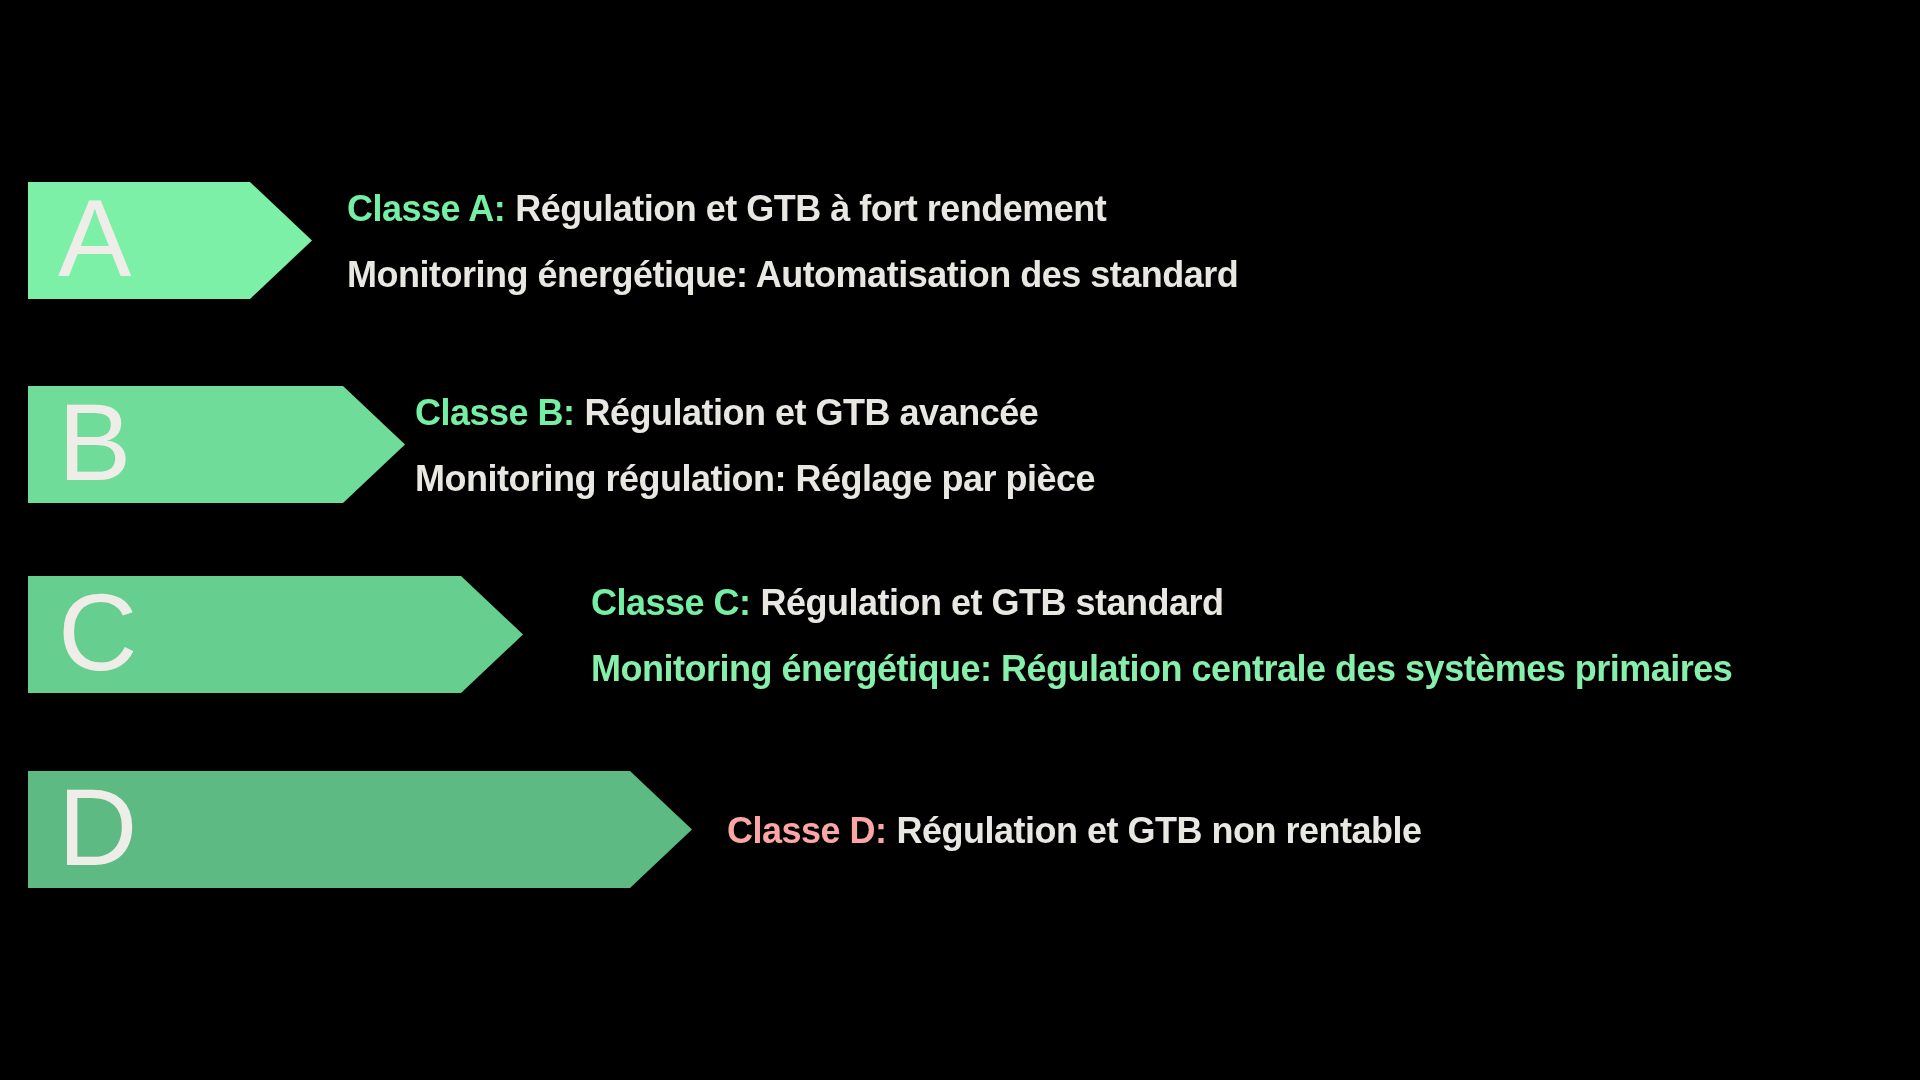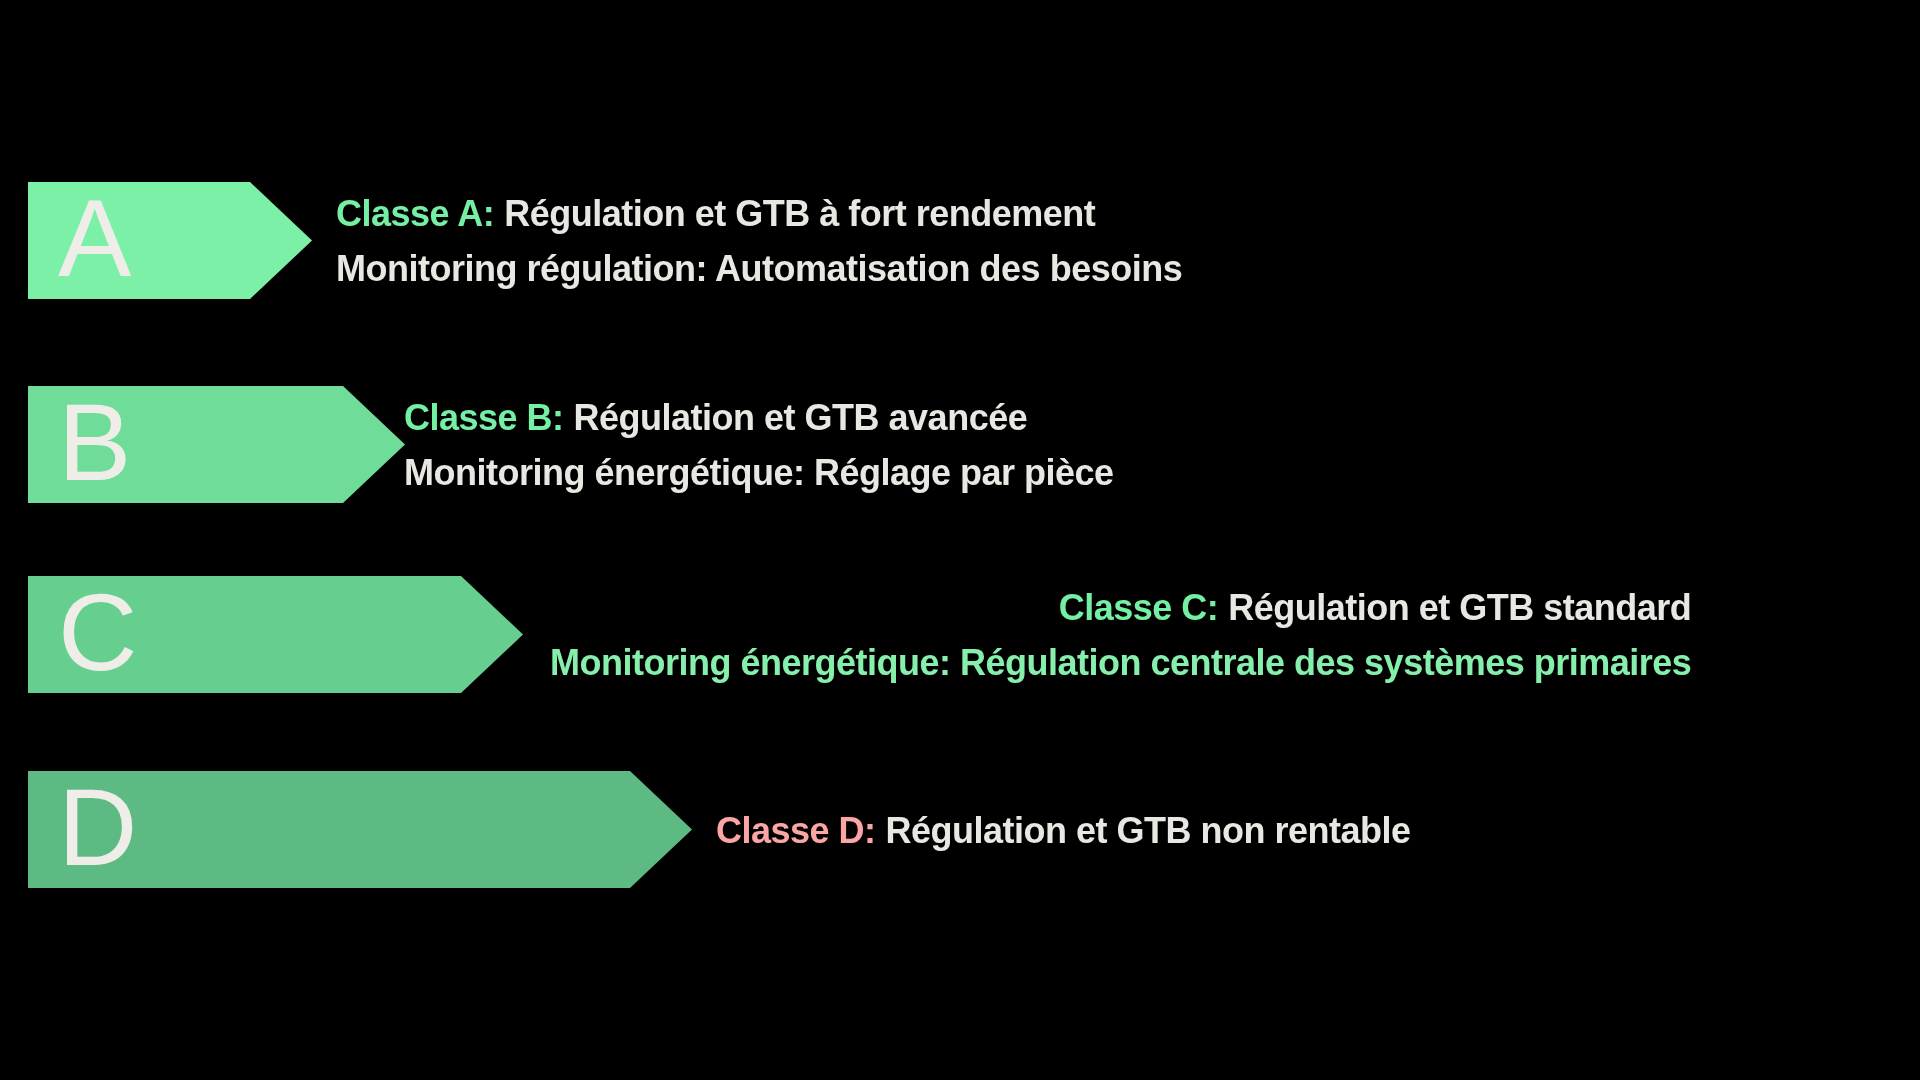--- a/index.html
+++ b/index.html
@@ -52,25 +52,25 @@
   }
 
   .desc {
     position: absolute;
     top: 50%;
     transform: translateY(-50%);
     white-space: nowrap;
   }
   .row-a .desc { left: 336px; }
   .row-b .desc { left: 404px; }
-  .row-c .desc { left: 550px; text-align: right; }
+  .row-c .desc { left: 580px; }
   .row-d .desc { left: 716px; }
 
   .desc p {
-    margin: 0;
+    margin: 11px;
     font-size: 36px;
     font-weight: bold;
     line-height: 55px;
     letter-spacing: -0.5px;
   }
   .class-label {
     margin-right: 10px;
   }
 </style>
 </head>
@@ -79,33 +79,33 @@
 <div class="diagram">
 
   <section class="row row-a">
     <div class="arrow" style="background-color: rgb(125, 240, 168);">
       <span class="letter" style="color: rgb(239, 237, 232);">A</span>
     </div>
     <div class="desc">
       <p style="color: rgb(233, 231, 226);">
         <span class="class-label" style="color: rgb(116, 239, 163);">Classe A:</span><span>Régulation et GTB à fort rendement</span>
       </p>
-      <p style="color: rgb(233, 231, 226);">Monitoring régulation: Automatisation des besoins</p>
+      <p style="color: rgb(233, 231, 226);">Monitoring énergétique: Automatisation des standard</p>
     </div>
   </section>
 
   <section class="row row-b">
     <div class="arrow" style="background-color: rgb(111, 221, 153);">
       <span class="letter" style="color: rgb(239, 237, 232);">B</span>
     </div>
     <div class="desc">
       <p style="color: rgb(233, 231, 226);">
         <span class="class-label" style="color: rgb(116, 239, 163);">Classe B:</span><span>Régulation et GTB avancée</span>
       </p>
-      <p style="color: rgb(233, 231, 226);">Monitoring énergétique: Réglage par pièce</p>
+      <p style="color: rgb(233, 231, 226);">Monitoring régulation: Réglage par pièce</p>
     </div>
   </section>
 
   <section class="row row-c">
     <div class="arrow" style="background-color: rgb(102, 207, 143);">
       <span class="letter" style="color: rgb(239, 237, 232);">C</span>
     </div>
     <div class="desc">
       <p style="color: rgb(233, 231, 226);">
         <span class="class-label" style="color: rgb(116, 239, 163);">Classe C:</span><span>Régulation et GTB standard</span>

